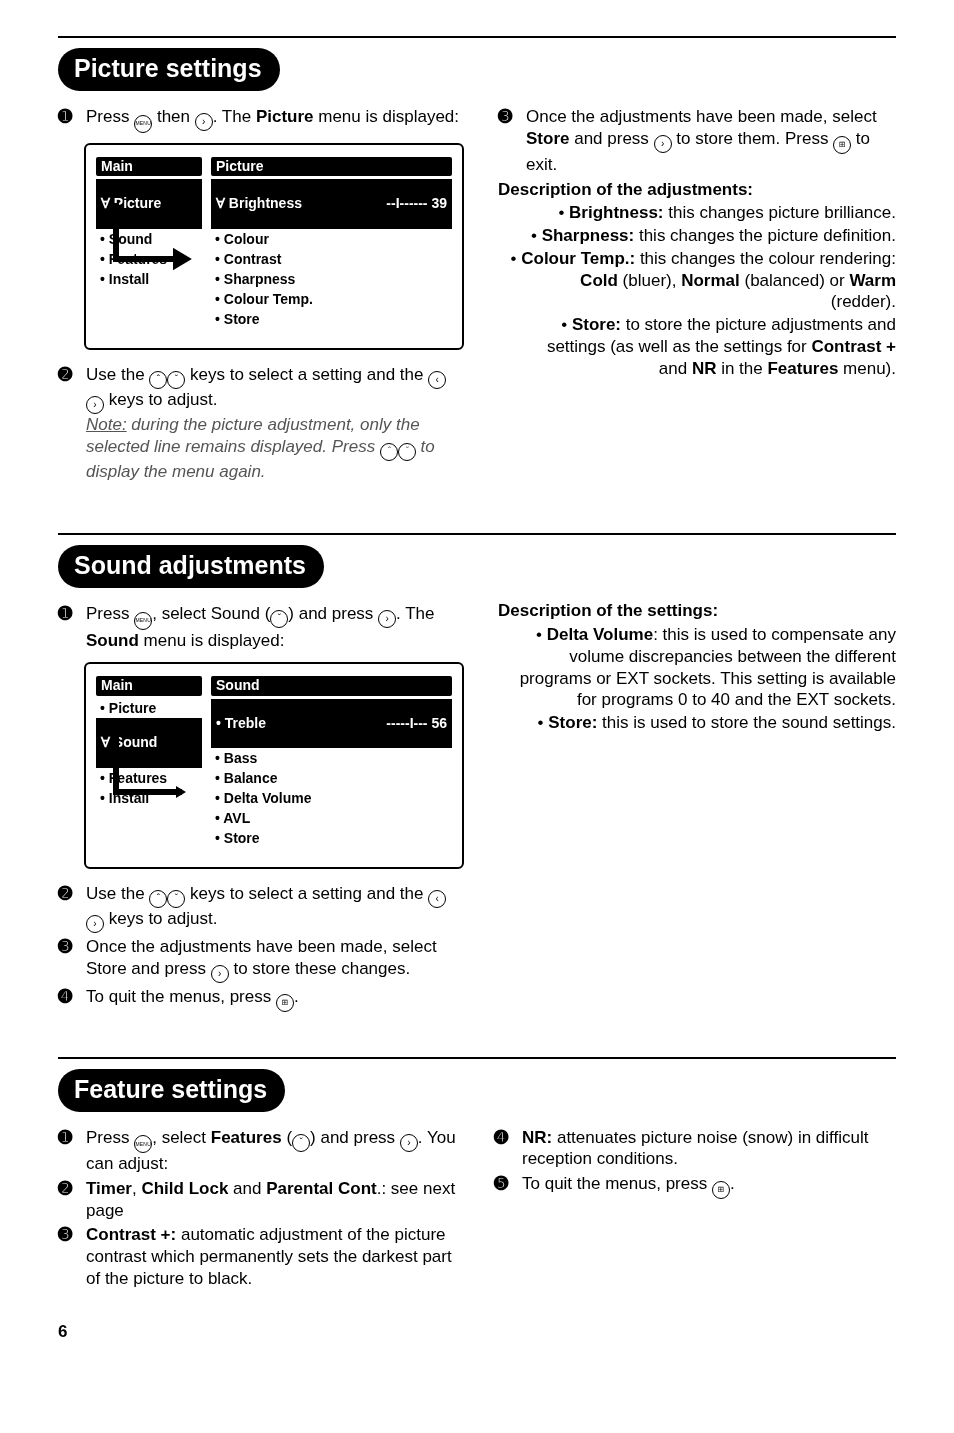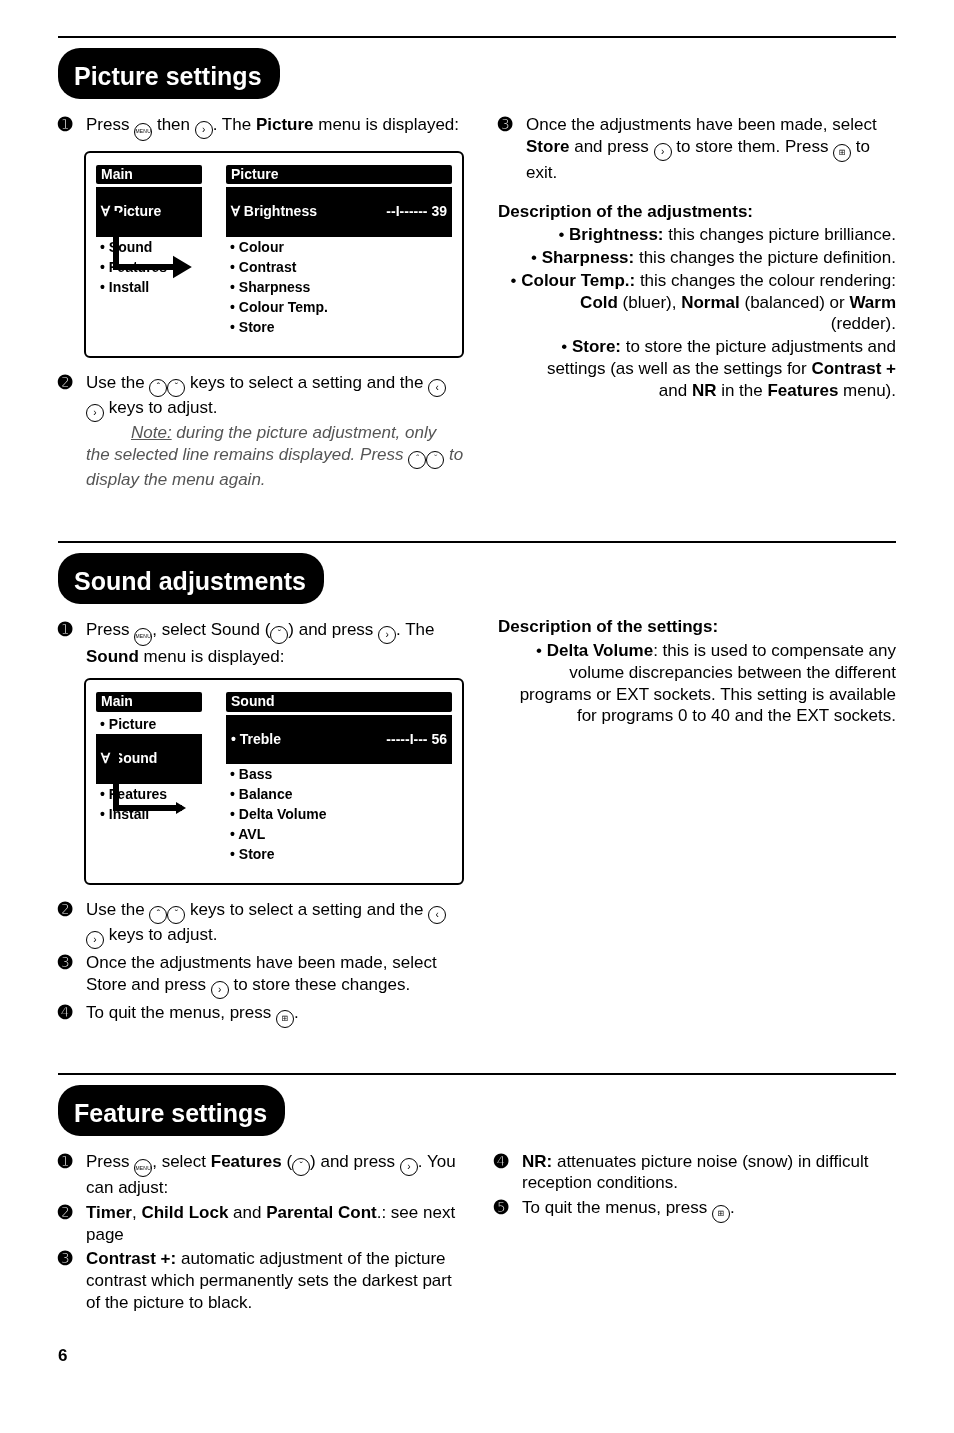--- a/index.html
+++ b/index.html
@@ -18,21 +18,21 @@
     border: none;
     border-top: 2px solid #000;
     margin: 6px 0 8px 0;
   }
   .pill {
     display: inline-block;
     background: #000;
     color: #fff;
     font-weight: bold;
     font-size: 25px;
-    padding: 12px 18px 7px 16px;
+    padding: 4px 18px 7px 16px;
     border-radius: 22px;
     margin: 2px 0 12px 0;
   }
   .two-col {
     display: flex;
     gap: 34px;
     align-items: flex-start;
   }
   .col { flex: 1 1 0; }
   .step { display: flex; gap: 8px; margin: 3px 0; }
@@ -53,35 +53,35 @@
     width: 18px;
     height: 18px;
     font-size: 10px;
     font-family: Arial, sans-serif;
     vertical-align: -3px;
     line-height: 1;
   }
   .menus-circ { font-size: 5px; letter-spacing: 0.2px; }
   .tv-circ { font-size: 8px; }
   .italic-note { font-style: italic; color: #555; }
-  .italic-note .underline { text-decoration: underline; margin-left: 45px; }
+  .italic-note .underline { text-decoration: underline; }
   .bullets { padding-left: 18px; margin: 2px 0; text-align: right; }
   .bullets li { list-style: none; text-indent: -12px; margin: 1px 0; }
   .bullets li::before { content: "• "; }
   b, .bold { font-weight: bold; }
 
   
   .osd-wrap { margin: 10px 0 14px 26px; }
   .osd {
     border: 2.5px solid #000;
     border-radius: 6px;
     width: 380px;
     display: flex;
     padding: 12px 10px 18px 10px;
-    gap: 24px;
+    gap: 9px;
     font-family: Arial, sans-serif;
     font-weight: bold;
     font-size: 14px;
   }
   .osd .panel-left { width: 106px; position: relative; }
   .osd .panel-right { flex: 1; }
   .osd .title-pill {
     background: #000; color: #fff; padding: 1px 5px; border-radius: 2px; display: block; margin-bottom: 3px;
   }
   .osd .sel-row { background: #000; color: #fff; padding: 16px 5px; margin-bottom: 1px; display: flex; justify-content: space-between; }
@@ -153,21 +153,21 @@
     </div>
   </div>
 
   <div class="col">
     <div class="step">
       <span class="num">➌</span>
       <div class="body">
         <span>Once the adjustments have been made, select </span><b>Store</b><span> and press </span><span class="circ">›</span><span> to store them. Press </span><span class="circ tv-circ">⊞</span><span> to exit.</span>
       </div>
     </div>
-    <div class="bold" style="margin-top:17px">Description of the adjustments:</div>
+    <div class="bold" style="margin-top:3px">Description of the adjustments:</div>
     <ul class="bullets">
       <li><b>Brightness:</b><span> this changes picture brilliance.</span></li>
       <li><b>Sharpness:</b><span> this changes the picture definition.</span></li>
       <li><b>Colour Temp.:</b><span> this changes the colour rendering: </span><b>Cold</b><span> (bluer), </span><b>Normal</b><span> (balanced) or </span><b>Warm</b><span> (redder).</span></li>
       <li><b>Store:</b><span> to store the picture adjustments and settings (as well as the settings for </span><b>Contrast +</b><span> and </span><b>NR</b><span> in the </span><b>Features</b><span> menu).</span></li>
     </ul>
   </div>
 </div>
 
 
@@ -232,20 +232,21 @@
     <div class="step">
       <span class="num">➍</span>
       <div class="body"><span>To quit the menus, press </span><span class="circ tv-circ">⊞</span><span>.</span></div>
     </div>
   </div>
 
   <div class="col">
     <div class="bold">Description of the settings:</div>
     <ul class="bullets">
       <li><b>Delta Volume</b><span>: this is used to compensate any volume discrepancies between the different programs or EXT sockets. This setting is available for programs 0 to 40 and the EXT sockets.</span></li>
+      <li><b>Store:</b><span> this is used to store the sound settings.</span></li>
     </ul>
   </div>
 </div>
 
 
 <hr class="rule" style="margin-top:42px">
 <span class="pill">Feature settings</span>
 
 <div class="two-col">
   <div class="col">

